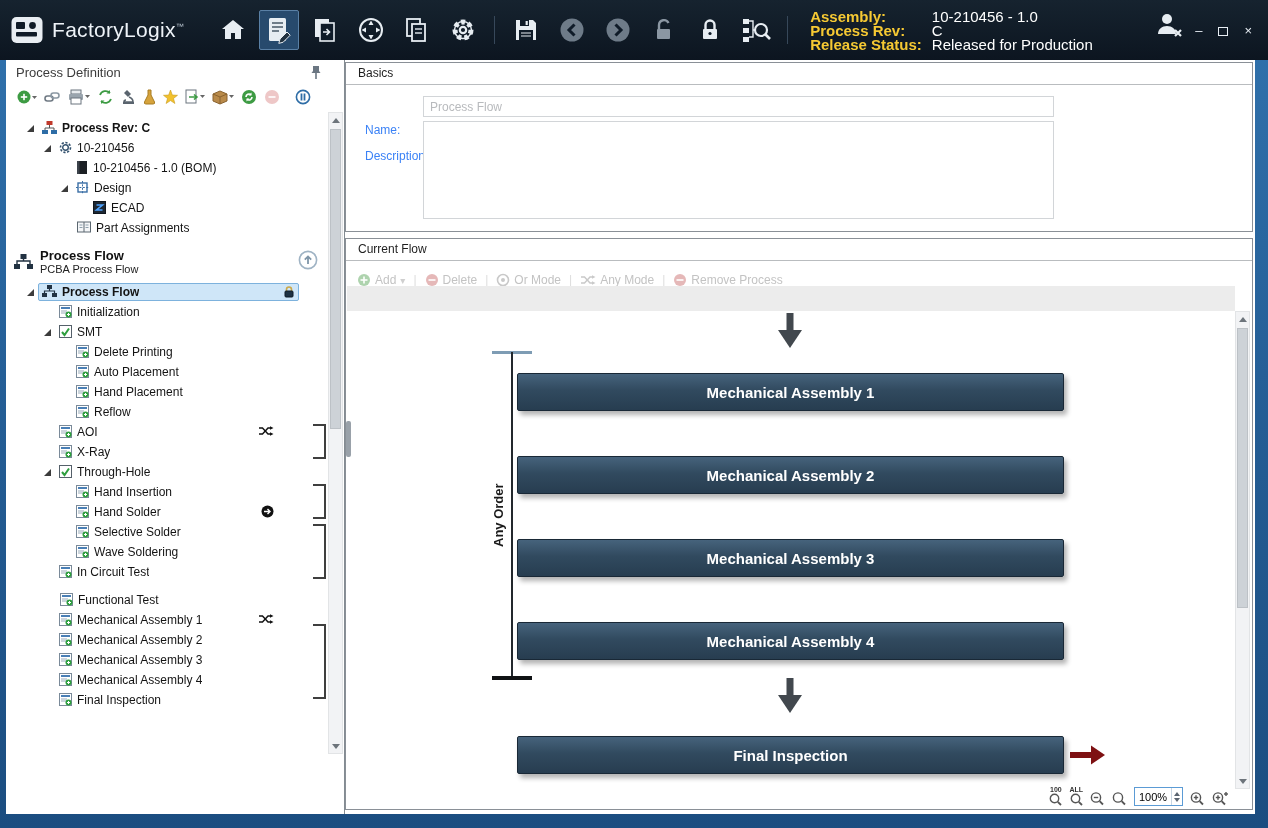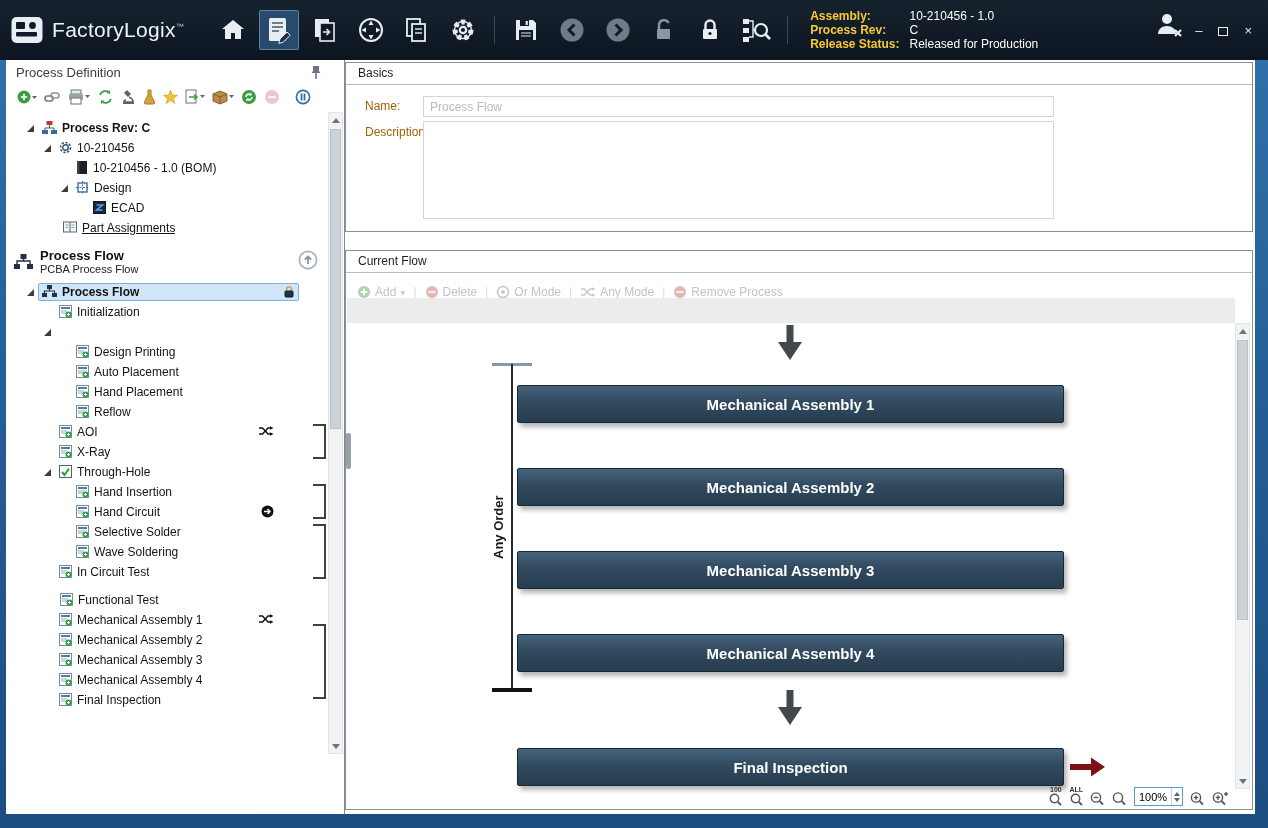--- a/index.html
+++ b/index.html
@@ -9,21 +9,21 @@
   
   .titlebar { position:absolute; top:0; left:0; right:0; height:60px;
     background:linear-gradient(180deg,#16232f 0%,#0c1520 100%);
     display:flex; align-items:center; padding:0 10px; z-index:10; }
   .logo-mark { display:inline-flex; margin-right:8px; }
   .app-name { color:#eef3f8; font-size:21px; letter-spacing:.3px; margin-right:26px; white-space:nowrap; }
   .app-name sup { font-size:8px; color:#b9c4cf; }
   .tb-btn { width:40px; height:40px; display:inline-flex; align-items:center; justify-content:center; margin:0 3px; border-radius:2px; }
   .tb-btn.active { background:#274a6d; border:1px solid #5a80a5; }
   .tb-sep { width:1px; height:28px; background:#37485a; margin:0 8px; }
-  .asm-info { display:grid; grid-template-columns:auto auto; column-gap:10px; row-gap:1px; font-size:12px; margin-left:14px; line-height:13px; }
+  .asm-info { display:grid; grid-template-columns:auto auto; column-gap:10px; row-gap:1px; font-size:15px; margin-left:14px; line-height:13px; }
   .ail { color:#f6c933; font-weight:bold; white-space:nowrap; }
   .aiv { color:#ffffff; white-space:nowrap; }
   .user-btn { position:absolute; right:84px; top:10px; }
   .win-controls { position:absolute; right:16px; top:24px; display:flex; gap:16px; align-items:center; color:#e8eef4; font-size:13px; }
   .win-controls > span { cursor:default; line-height:14px; }
   .max-box { width:10px; height:9px; border:1.5px solid #e8eef4; display:inline-block; }
 
   
   .content { position:absolute; top:50px; left:6px; right:13px; bottom:14px; background:#fff; display:flex; }
 
@@ -59,22 +59,22 @@
   .sb-up { top:0; } .sb-down { bottom:0; }
   .sb-up::after { content:""; border-left:4px solid transparent; border-right:4px solid transparent; border-bottom:5px solid #6d747b; }
   .sb-down::after { content:""; border-left:4px solid transparent; border-right:4px solid transparent; border-top:5px solid #6d747b; }
   .sb-thumb { position:absolute; left:1px; width:11px; background:#cdd2d7; border:1px solid #bcc1c6; }
 
   
   .main-panel { flex:1; position:relative; background:#fff; }
   .gbox { position:absolute; left:0; right:2px; border:1px solid #8a9097; background:#fff; }
   .gbox-header { height:22px; line-height:21px; padding-left:12px; font-size:12px; color:#1e1e1e; border-bottom:1px solid #b9bcbf; }
   .basics-box { top:12px; height:170px; }
-  .flow-box { top:188px; bottom:4px;margin-top:12px; }
-  .field-label { position:absolute; font-size:12px; color:#a16207; }
+  .flow-box { top:188px; bottom:4px; }
+  .field-label { position:absolute; font-size:12px; color:#3b82f6;margin-top:24px; }
   .name-input { position:absolute; left:77px; top:33px; width:631px; height:21px; border:1px solid #d2d5d8; font-size:12px; padding:0 6px; font-family:"Liberation Sans",sans-serif; }
   .name-input::placeholder { color:#b8babd; }
   .desc-area { position:absolute; left:77px; top:58px; width:631px; height:98px; border:1px solid #d2d5d8; resize:none; font-family:"Liberation Sans",sans-serif; font-size:12px; }
 
   .flow-toolbar { position:absolute; top:23px; left:1px; right:17px; height:36px; display:flex; align-items:center; gap:8px; padding-left:10px; font-size:12px; color:#c3c3c3; background:#fff; }
   .tbtn { display:inline-flex; align-items:center; gap:4px; }
   .tbtn .caret::after { content:"▾"; color:#cfcfcf; font-size:10px; }
   .tsep { color:#dddddd; }
 
   .canvas-strip { position:absolute; top:47px; left:1px; right:17px; height:25px; background:#ececec; }
@@ -390,21 +390,21 @@
             <span class="rowbody">
               <span class="ticon">
                 <svg width="13" height="13">
                   <rect x="0.5" y="0.5" width="12" height="12" fill="#1d2733" stroke="#10161d"></rect>
                   <path d="M3.5 4h6l-6 5h6" stroke="#4da3ff" stroke-width="1.6" fill="none"></path>
                 </svg>
               </span>
               <span class="tlabel">ECAD</span>
             </span>
           </div>
-          <div class="trow" style="padding-left: 39px; text-decoration: underline;">
+          <div class="trow" style="padding-left: 53px;">
             <span class="expander"></span>
             <span class="rowbody">
               <span class="ticon">
                 <svg width="14" height="12">
                   <rect x="0.5" y="1" width="13" height="10" fill="#f4f6f8" stroke="#5b6770"></rect>
                   <line x1="7" y1="1" x2="7" y2="11" stroke="#5b6770"></line>
                   <line x1="2.5" y1="4" x2="5.5" y2="4" stroke="#8ea0ad"></line>
                   <line x1="2.5" y1="6.5" x2="5.5" y2="6.5" stroke="#8ea0ad"></line>
                   <line x1="8.5" y1="4" x2="11.5" y2="4" stroke="#8ea0ad"></line>
                   <line x1="8.5" y1="6.5" x2="11.5" y2="6.5" stroke="#8ea0ad"></line>
@@ -469,36 +469,45 @@
                   <circle cx="9.5" cy="9.5" r="3" fill="#2e9e3e"></circle>
                   <rect x="8" y="9" width="3" height="1" fill="#fff"></rect>
                   <rect x="9" y="8" width="1" height="3" fill="#fff"></rect>
                 </svg>
               </span>
               <span class="tlabel">Initialization</span>
             </span>
           </div>
           <div class="trow" style="padding-left: 35px;">
             <span class="expander on"></span>
+            <span class="rowbody">
+              <span class="ticon">
+                <svg width="13" height="13">
+                  <rect x="0.5" y="0.5" width="12" height="12" fill="#fff" stroke="#55606a"></rect>
+                  <path d="M3 7l2.5 3L10 3.5" stroke="#2e9e3e" stroke-width="2" fill="none"></path>
+                </svg>
+              </span>
+              <span class="tlabel">SMT</span>
+            </span>
           </div>
           <div class="trow" style="padding-left: 52px;">
             <span class="expander"></span>
             <span class="rowbody">
               <span class="ticon">
                 <svg width="13" height="13">
                   <rect x="0.5" y="0.5" width="12" height="12" fill="#fff" stroke="#7a8a99"></rect>
                   <rect x="2" y="2" width="9" height="2" fill="#4a7fb5"></rect>
                   <rect x="2" y="5.5" width="6" height="1" fill="#9aabba"></rect>
                   <rect x="2" y="7.5" width="6" height="1" fill="#9aabba"></rect>
                   <circle cx="9.5" cy="9.5" r="3" fill="#2e9e3e"></circle>
                   <rect x="8" y="9" width="3" height="1" fill="#fff"></rect>
                   <rect x="9" y="8" width="1" height="3" fill="#fff"></rect>
                 </svg>
               </span>
-              <span class="tlabel">Design Printing</span>
+              <span class="tlabel">Delete Printing</span>
             </span>
           </div>
           <div class="trow" style="padding-left: 52px;">
             <span class="expander"></span>
             <span class="rowbody">
               <span class="ticon">
                 <svg width="13" height="13">
                   <rect x="0.5" y="0.5" width="12" height="12" fill="#fff" stroke="#7a8a99"></rect>
                   <rect x="2" y="2" width="9" height="2" fill="#4a7fb5"></rect>
                   <rect x="2" y="5.5" width="6" height="1" fill="#9aabba"></rect>
@@ -623,21 +632,21 @@
                 <svg width="13" height="13">
                   <rect x="0.5" y="0.5" width="12" height="12" fill="#fff" stroke="#7a8a99"></rect>
                   <rect x="2" y="2" width="9" height="2" fill="#4a7fb5"></rect>
                   <rect x="2" y="5.5" width="6" height="1" fill="#9aabba"></rect>
                   <rect x="2" y="7.5" width="6" height="1" fill="#9aabba"></rect>
                   <circle cx="9.5" cy="9.5" r="3" fill="#2e9e3e"></circle>
                   <rect x="8" y="9" width="3" height="1" fill="#fff"></rect>
                   <rect x="9" y="8" width="1" height="3" fill="#fff"></rect>
                 </svg>
               </span>
-              <span class="tlabel">Hand Circuit</span>
+              <span class="tlabel">Hand Solder</span>
             </span>
             <span class="badge">
               <svg width="13" height="13">
                 <circle cx="6.5" cy="6.5" r="6" fill="#111"></circle>
                 <path d="M3 6.5h5M6.5 4 9 6.5 6.5 9" stroke="#fff" stroke-width="1.4" fill="none"></path>
               </svg>
             </span>
           </div>
           <div class="trow" style="padding-left: 52px;">
             <span class="expander"></span>

